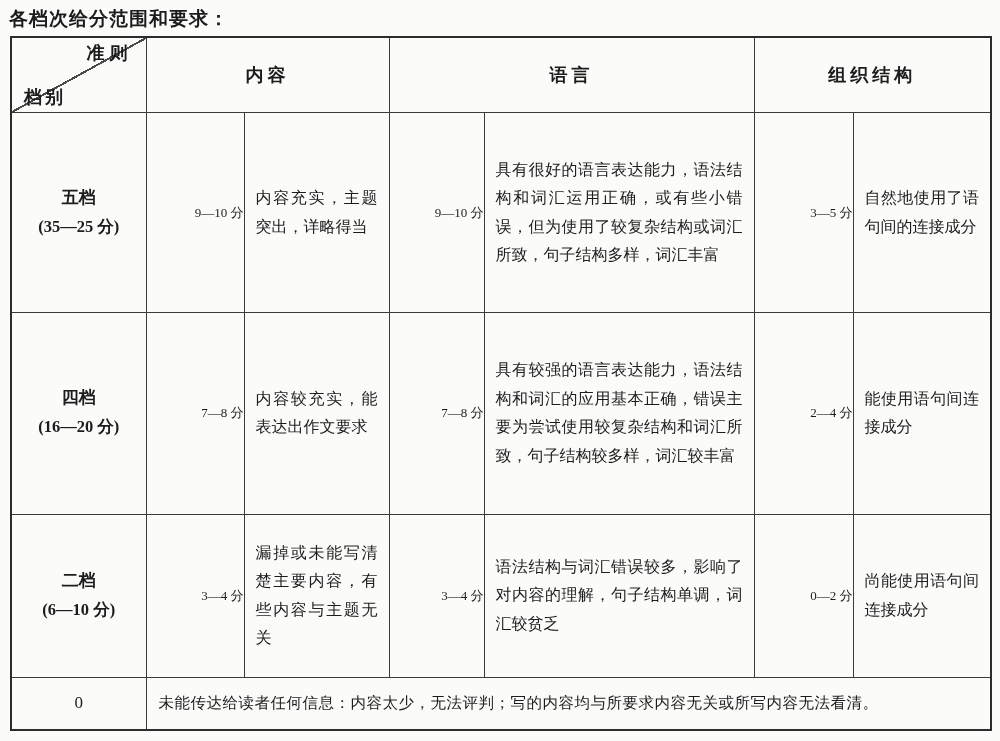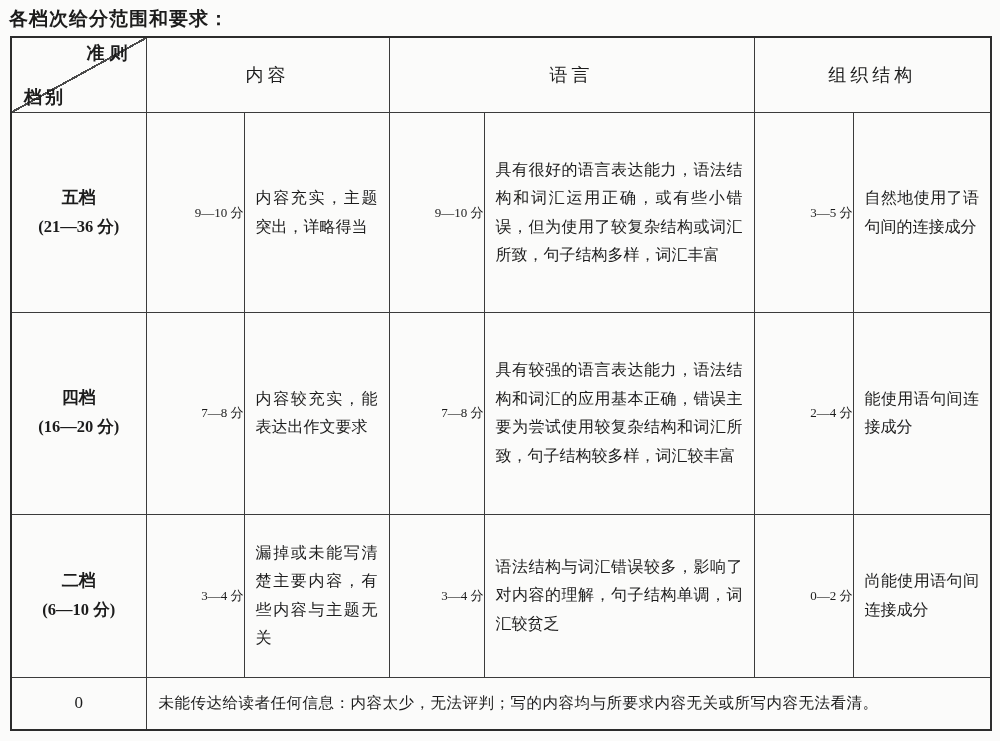--- a/index.html
+++ b/index.html
@@ -28,21 +28,21 @@
   }
   
   td.corner {
     position: relative; padding: 16px;
     background: linear-gradient(to bottom right,
       transparent calc(50% - 1px), #4a4a4a calc(50% - 1px),
       #4a4a4a calc(50% + 1px), transparent calc(50% + 1px));
   }
   .corner-top { position: absolute; top: 3px; right: 13px; font-weight: bold; font-size: 18px; letter-spacing: 5px; }
   .corner-bottom { position: absolute; bottom: 3px; left: 12px; font-weight: bold; font-size: 18px; letter-spacing: 3px; }
-  td.col-header { text-align: center; font-weight: normal; font-size: 18px; letter-spacing: 4px; }
+  td.col-header { text-align: center; font-weight: bold; font-size: 18px; letter-spacing: 4px; }
   td.level-cell { text-align: center; font-weight: bold; line-height: 1.7; font-size: 17px; }
   td.level-cell .range { font-size: 16.5px; }
   td.score-cell { text-align: right; font-size: 13px; white-space: nowrap; }
   td.desc-cell {
     text-align: justify; text-align-last: left;
     padding: 6px 11px; line-height: 1.78; font-size: 16px;
   }
   td.zero-cell { text-align: center; font-size: 17px; }
   td.zero-desc { padding: 2px 12px; font-size: 15.5px; letter-spacing: 0.5px; }
 </style>
@@ -70,21 +70,21 @@
         <span class="corner-bottom">档别</span>
       </td>
       <td class="col-header" colspan="2">内容</td>
       <td class="col-header" colspan="2">语言</td>
       <td class="col-header" colspan="2">组织结构</td>
     </tr>
 
     <tr style="height:155px">
       <td class="level-cell">
         <span>五档</span><br>
-        <span class="range">(21—36 分)</span>
+        <span class="range">(35—25 分)</span>
       </td>
       <td class="score-cell">9—10 分</td>
       <td class="desc-cell">内容充实，主题突出，详略得当</td>
       <td class="score-cell">9—10 分</td>
       <td class="desc-cell">具有很好的语言表达能力，语法结构和词汇运用正确，或有些小错误，但为使用了较复杂结构或词汇所致，句子结构多样，词汇丰富</td>
       <td class="score-cell">3—5 分</td>
       <td class="desc-cell">自然地使用了语句间的连接成分</td>
     </tr>
 
     <tr style="height:157px">

